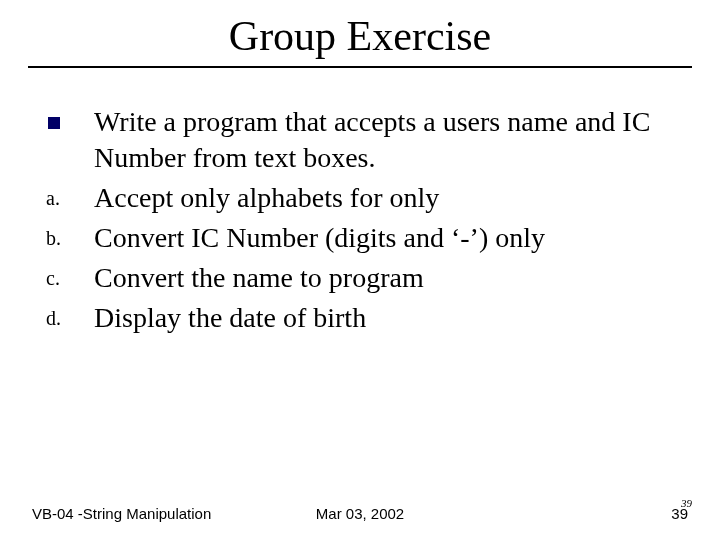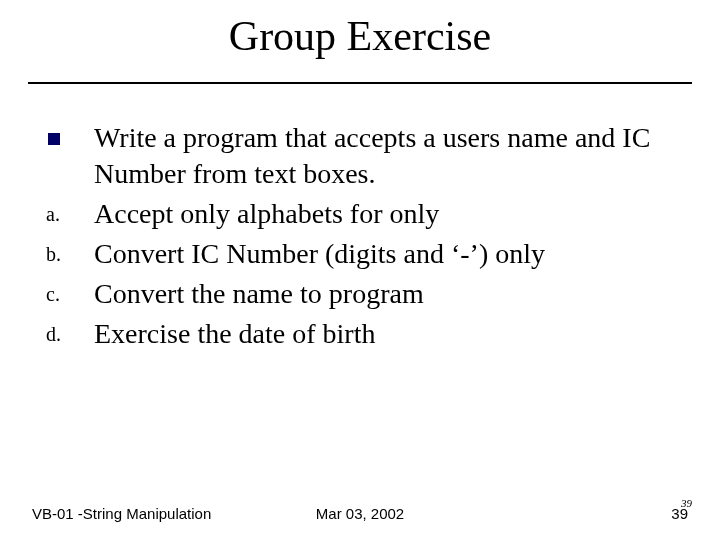--- a/index.html
+++ b/index.html
@@ -16,21 +16,21 @@
   .slide {
     width: 720px;
     height: 540px;
     position: relative;
     box-sizing: border-box;
   }
   .title {
     text-align: center;
     font-size: 42px;
     padding-top: 12px;
-    padding-bottom: 22px;
+    padding-bottom: 6px;
   }
   .title-rule {
     border: none;
     border-top: 2.5px solid #000;
     margin: 0 28px 0 28px;
   }
   .body {
     padding: 36px 42px 0 42px;
   }
   .row {
@@ -116,27 +116,27 @@
       <div class="text">Convert IC Number (digits and ‘-’) only</div>
     </div>
 
     <div class="row">
       <div class="marker">c.</div>
       <div class="text">Convert the name to program</div>
     </div>
 
     <div class="row">
       <div class="marker">d.</div>
-      <div class="text">Exercise the date of birth</div>
+      <div class="text">Display the date of birth</div>
     </div>
 
   </div>
 
   <div class="footer">
     <div class="center">Mar 03, 2002</div>
-    <div>VB-01 -String Manipulation</div>
+    <div>VB-04 -String Manipulation</div>
     <div class="right">
       <span>39</span>
       <span class="pagenum-sup">39</span>
     </div>
   </div>
 
 </div>
 
 </body></html>

